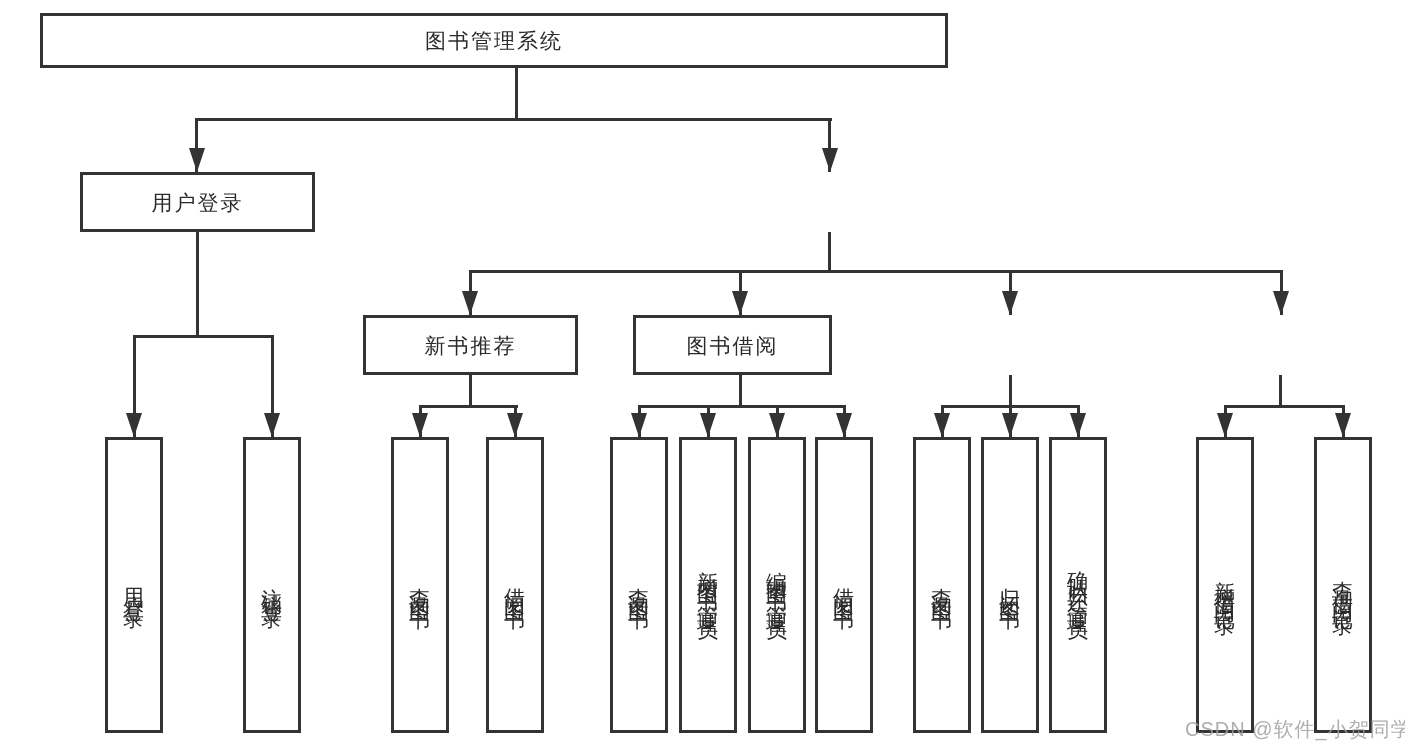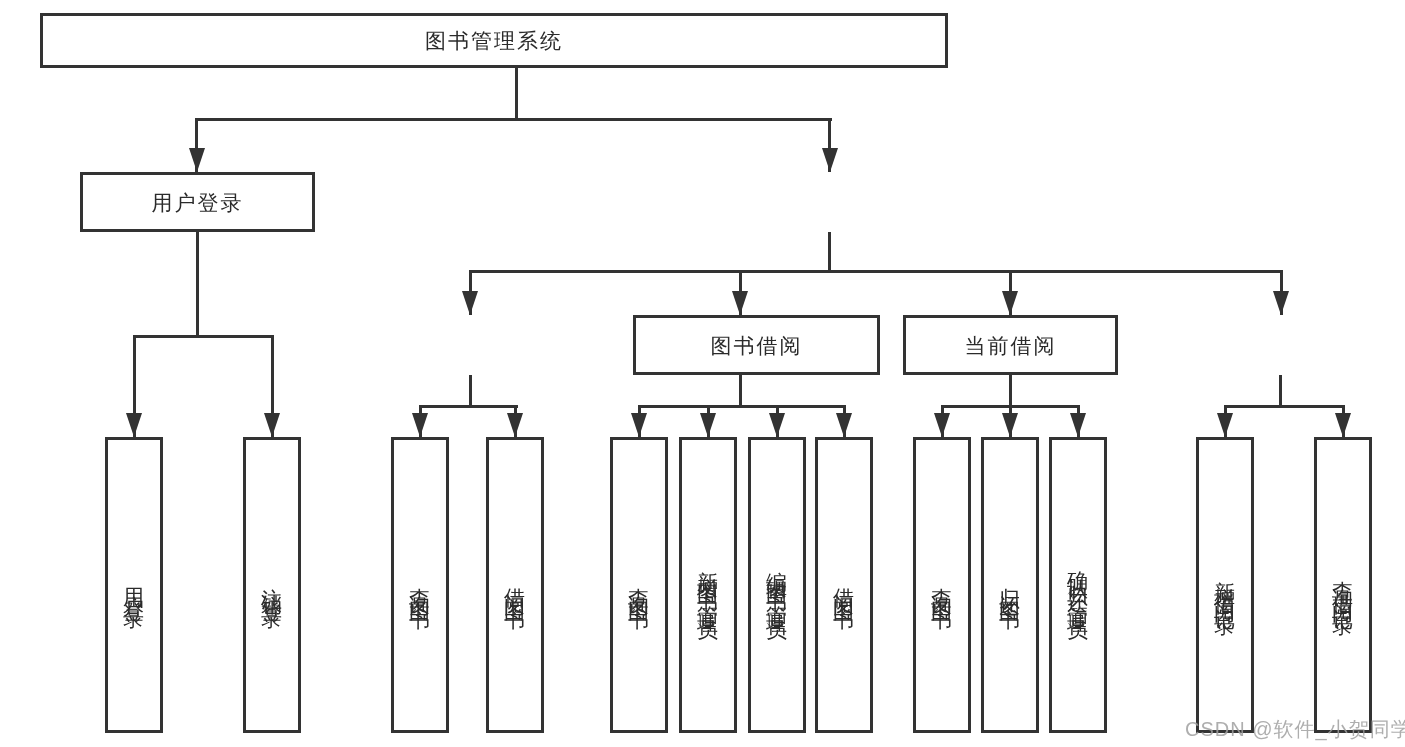--- a/index.html
+++ b/index.html
@@ -87,22 +87,22 @@
   <div class="hline" style="left:469px; top:270px; width:814px;"></div>
   <div class="vline" style="left:469px; top:270px; height:45px;"></div>
   <div class="arrow" style="left:462px; top:291px;"></div>
   <div class="vline" style="left:739px; top:270px; height:45px;"></div>
   <div class="arrow" style="left:732px; top:291px;"></div>
   <div class="vline" style="left:1009px; top:270px; height:45px;"></div>
   <div class="arrow" style="left:1002px; top:291px;"></div>
   <div class="vline" style="left:1280px; top:270px; height:45px;"></div>
   <div class="arrow" style="left:1273px; top:291px;"></div>
 
-  <div class="node" style="left:633px; top:315px; width:247px; height:60px;">图书借阅</div>
-  <div class="node" style="left:903px; top:315px; width:215px; height:60px;">当前借阅</div>
+  <div class="node" style="left:363px; top:315px; width:215px; height:60px;">新书推荐</div>
+  <div class="node" style="left:633px; top:315px; width:199px; height:60px;">图书借阅</div>
 
   <div class="vline" style="left:469px; top:375px; height:30px;"></div>
   <div class="hline" style="left:419px; top:405px; width:99px;"></div>
   <div class="vline" style="left:419px; top:405px; height:32px;"></div>
   <div class="arrow" style="left:412px; top:413px;"></div>
   <div class="vline" style="left:514px; top:405px; height:32px;"></div>
   <div class="arrow" style="left:507px; top:413px;"></div>
 
   <div class="vline" style="left:739px; top:375px; height:30px;"></div>
   <div class="hline" style="left:638px; top:405px; width:208px;"></div>

